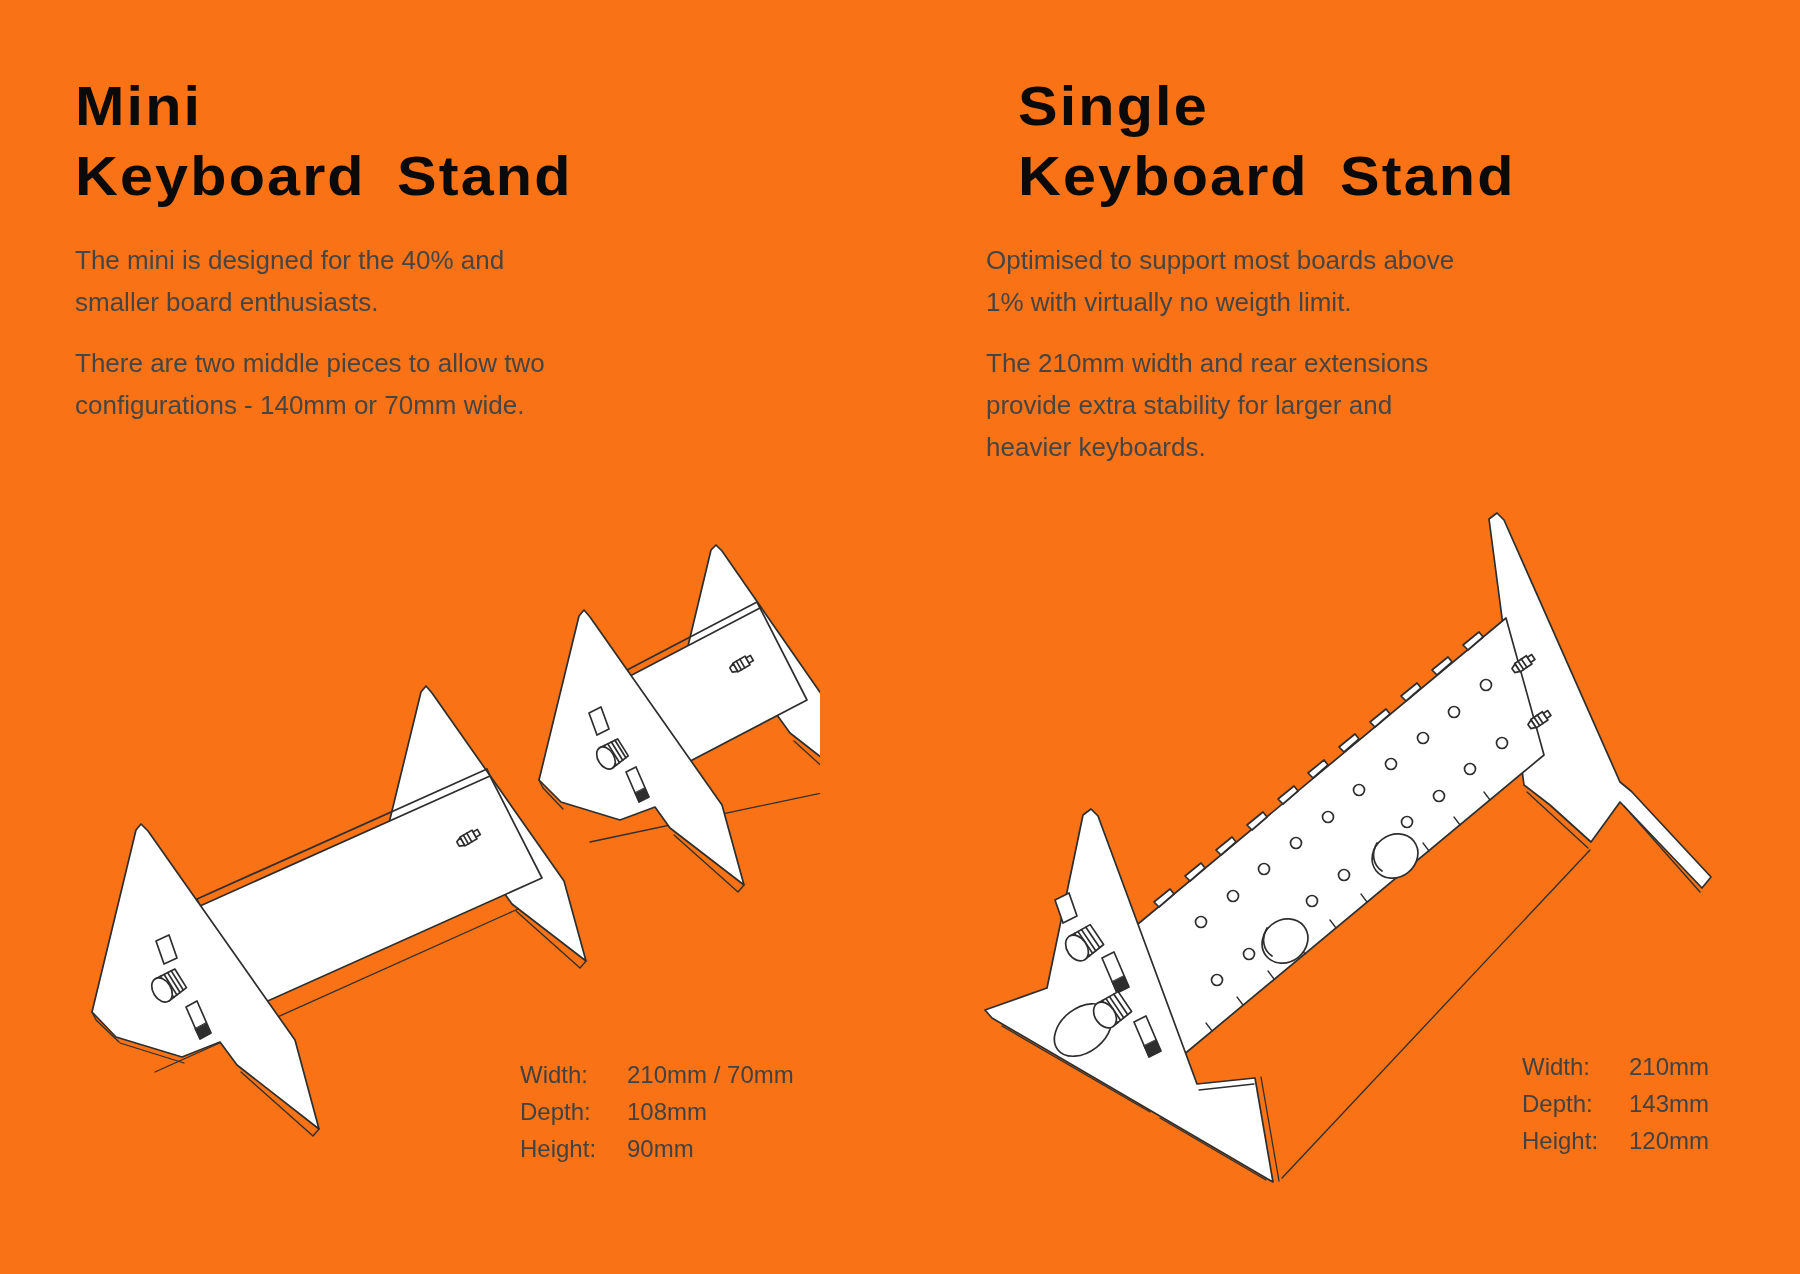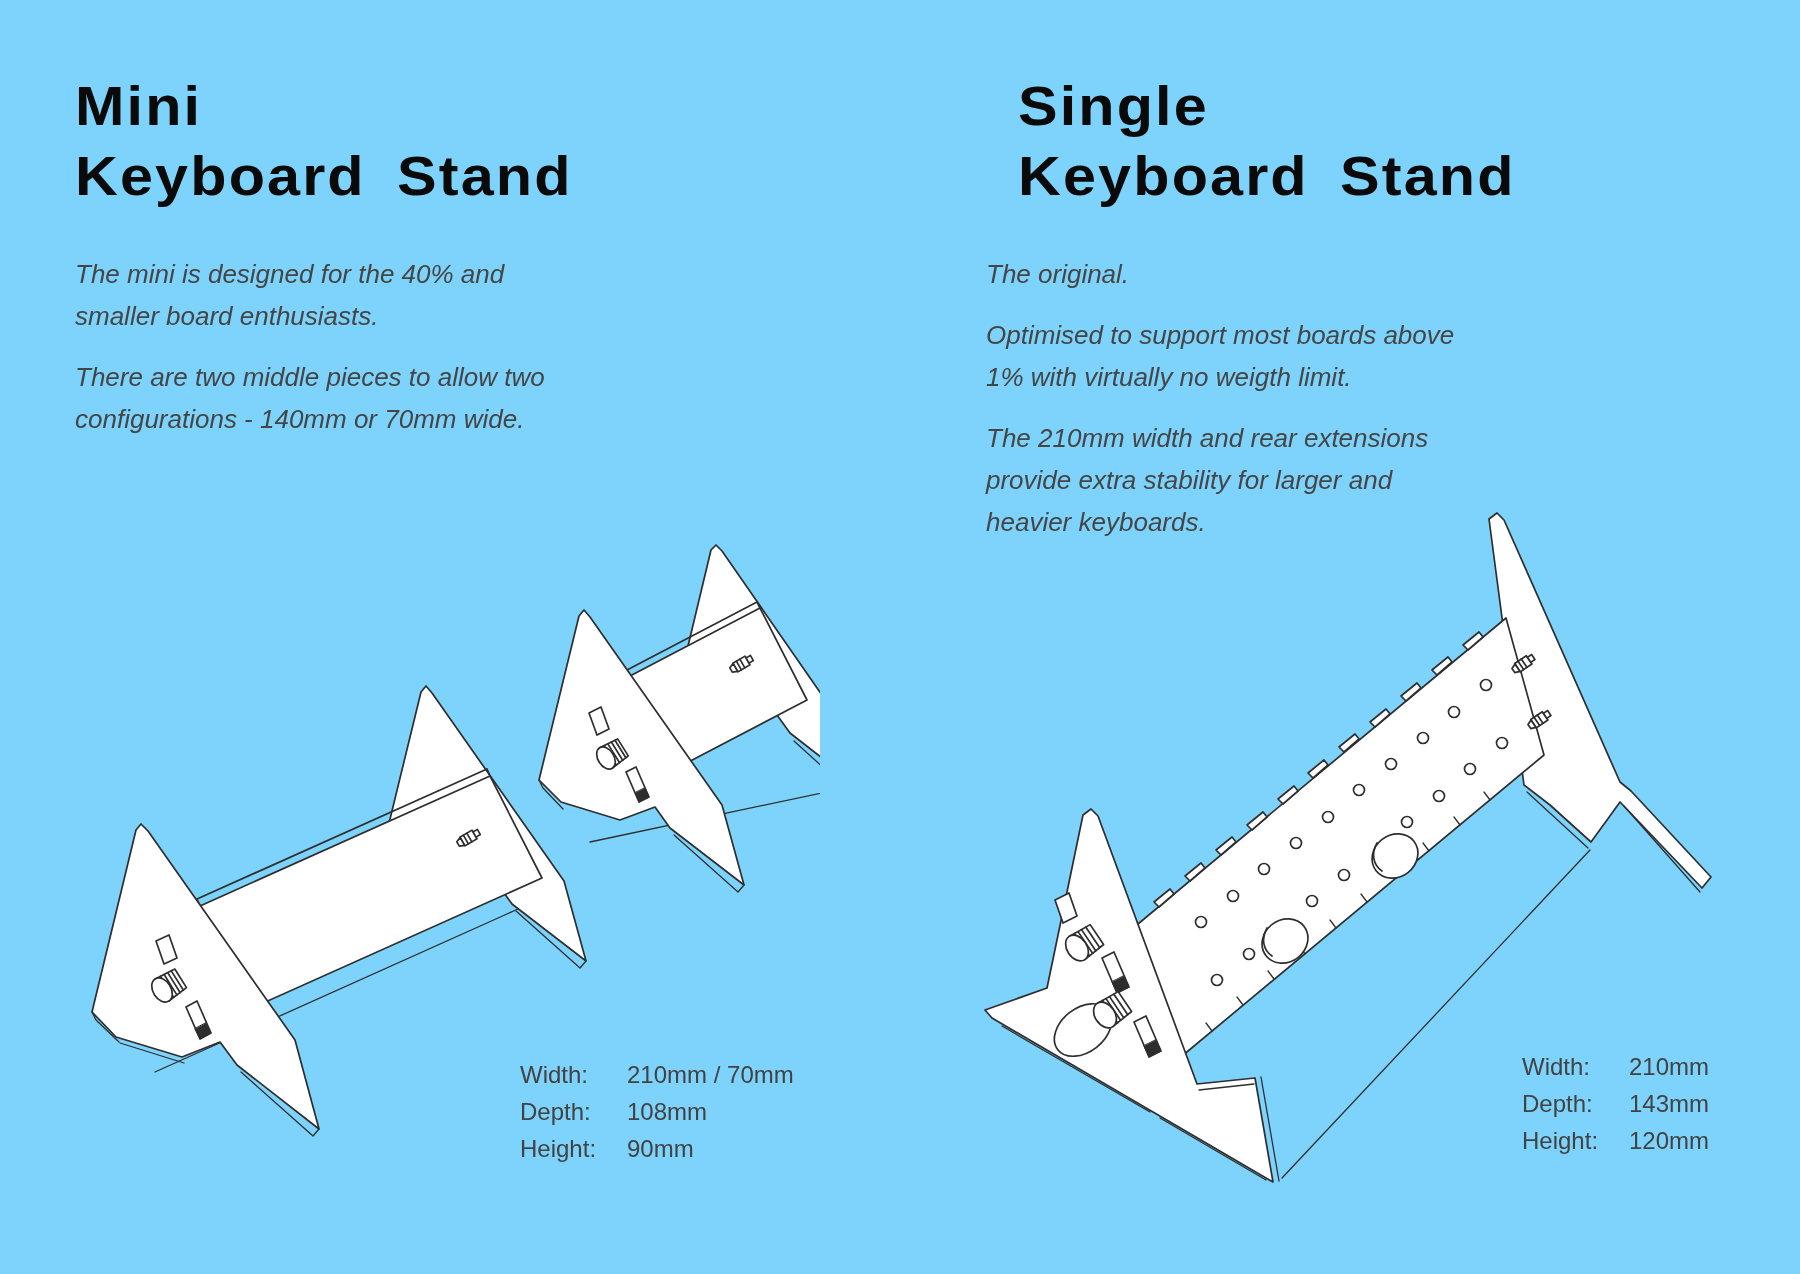--- a/index.html
+++ b/index.html
@@ -1,22 +1,22 @@
 <!DOCTYPE html>
 <html><head>
 <meta charset="utf-8">
 <style>
   html,body{margin:0;padding:0;background:#ffffff;}
-  #page{position:relative;width:1800px;height:1274px;background:#7dd3fc;overflow:hidden;
+  #page{position:relative;width:1800px;height:1274px;background:#f97316;overflow:hidden;
         font-family:"Liberation Sans","DejaVu Sans",sans-serif;}
   .title{position:absolute;top:71px;color:#0a0a0a;font-size:56px;line-height:70px;font-weight:700;
          letter-spacing:2px;word-spacing:12px;white-space:nowrap;}
   .title .tline{display:block;transform:scaleX(1.06);transform-origin:left center;}
   .paras{position:absolute;top:237px;width:540px;color:#454545;font-size:26px;line-height:42px;}
-  .paras p{margin:16px 0 19px 0;white-space:pre-line;font-style:italic;}
+  .paras p{margin:2px 0 19px 0;white-space:pre-line;}
   .specs{position:absolute;color:#424242;font-size:24px;line-height:37px;}
   .spec-row{display:flex;}
   .spec-label{width:107px;}
   .spec-value{white-space:nowrap;}
   svg{position:absolute;}
   .drawing{stroke:#2e2e2e;stroke-width:1.7;stroke-linejoin:round;stroke-linecap:round;}
   .face{fill:#ffffff;}
   .ln{fill:none;}
   .thin{stroke-width:1.3;}
   .darktip{fill:#2e2e2e;stroke:#2e2e2e;stroke-width:1;}
@@ -132,21 +132,20 @@
       <span class="spec-value">90mm</span>
     </div>
   </div>
 
   <div class="title" style="left:1018px;">
     <span class="tline">Single</span>
     <span class="tline">Keyboard Stand</span>
   </div>
 
   <div class="paras" style="left:986px;">
-    <p>The original.</p>
     <p>Optimised to support most boards above
 1% with virtually no weigth limit.</p>
     <p>The 210mm width and rear extensions
 provide extra stability for larger and
 heavier keyboards.</p>
   </div>
 
   <svg style="left:850px;top:490px;" width="910" height="770" viewBox="0 0 910 770">
     <g class="drawing">
 

